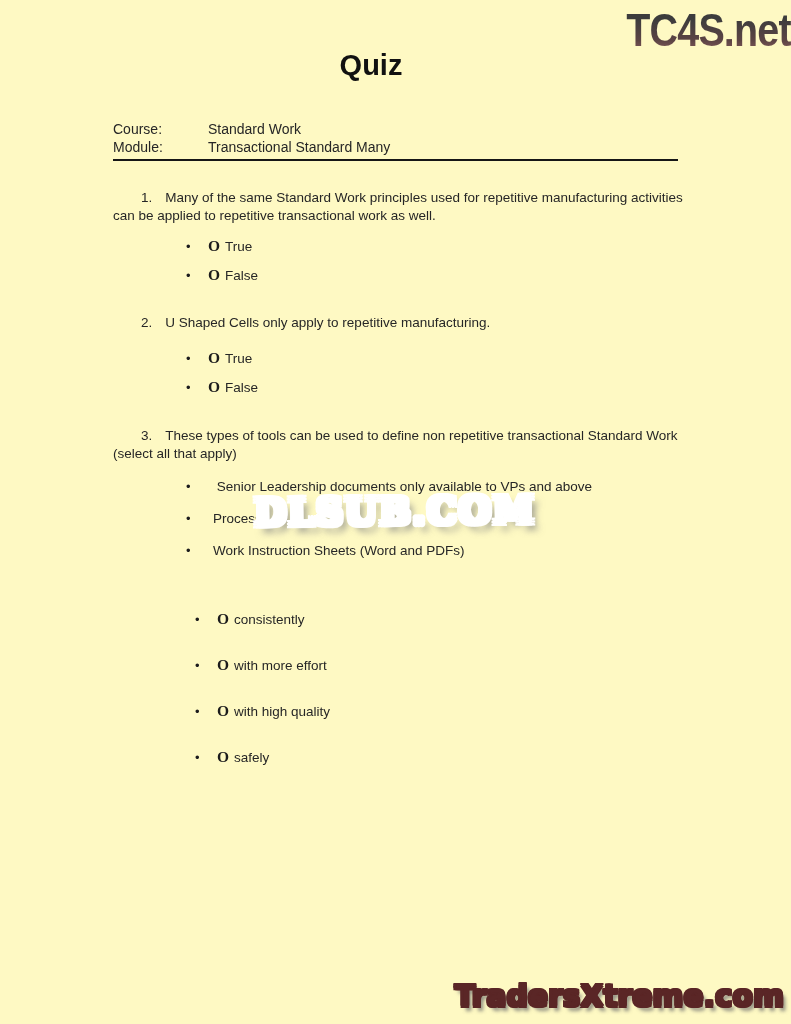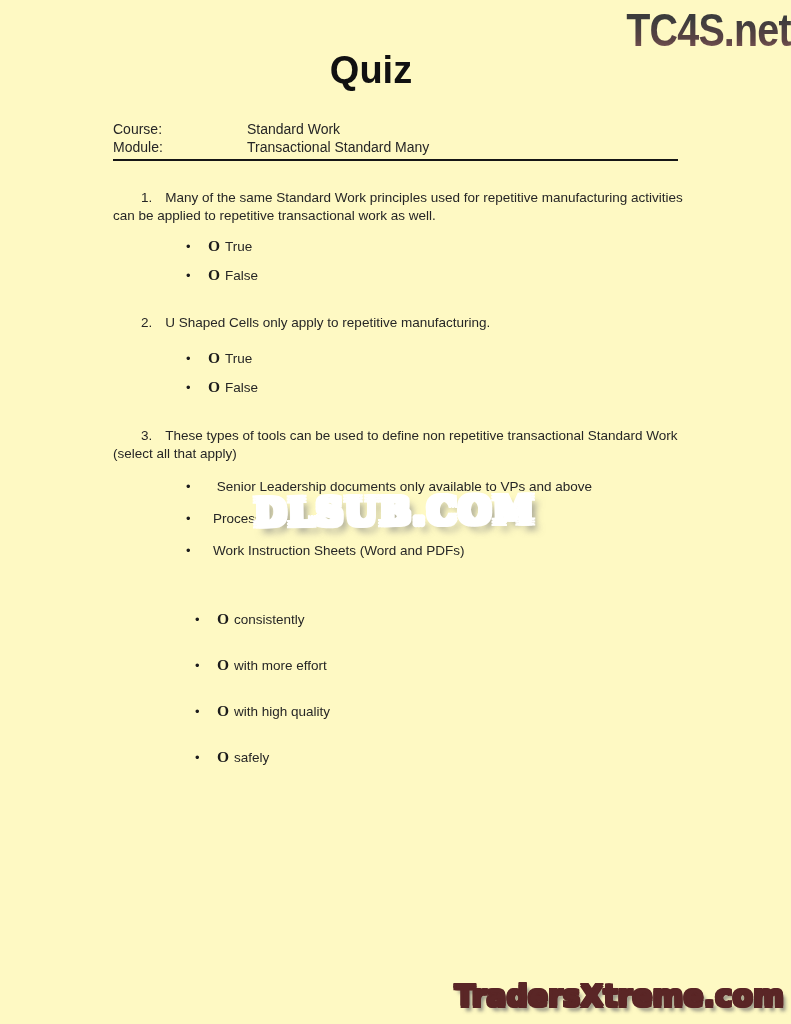--- a/index.html
+++ b/index.html
@@ -97,37 +97,37 @@
     line-height: 14px;
     color: #176a48;
     letter-spacing: 0.6px;
   }
   .page-title {
     position: absolute;
     left: 286px;
     top: 49px;
     width: 170px;
     text-align: center;
-    font-size: 38px;
+    font-size: 29px;
     font-weight: 700;
     color: #111111;
   }
 
   
   .meta {
     position: absolute;
     left: 113px;
     top: 120px;
     width: 565px;
     font-size: 14px;
     line-height: 18px;
     border-bottom: 2px solid #161616;
     padding-bottom: 3px;
   }
-  .meta-row { display: flex; gap: 39px; }
+  .meta-row { display: flex; }
   .meta-label { width: 95px; }
   .meta-value { }
 
   
   .q {
     position: absolute;
     width: 576px;
     font-size: 13.5px;
     line-height: 18px;
   }

